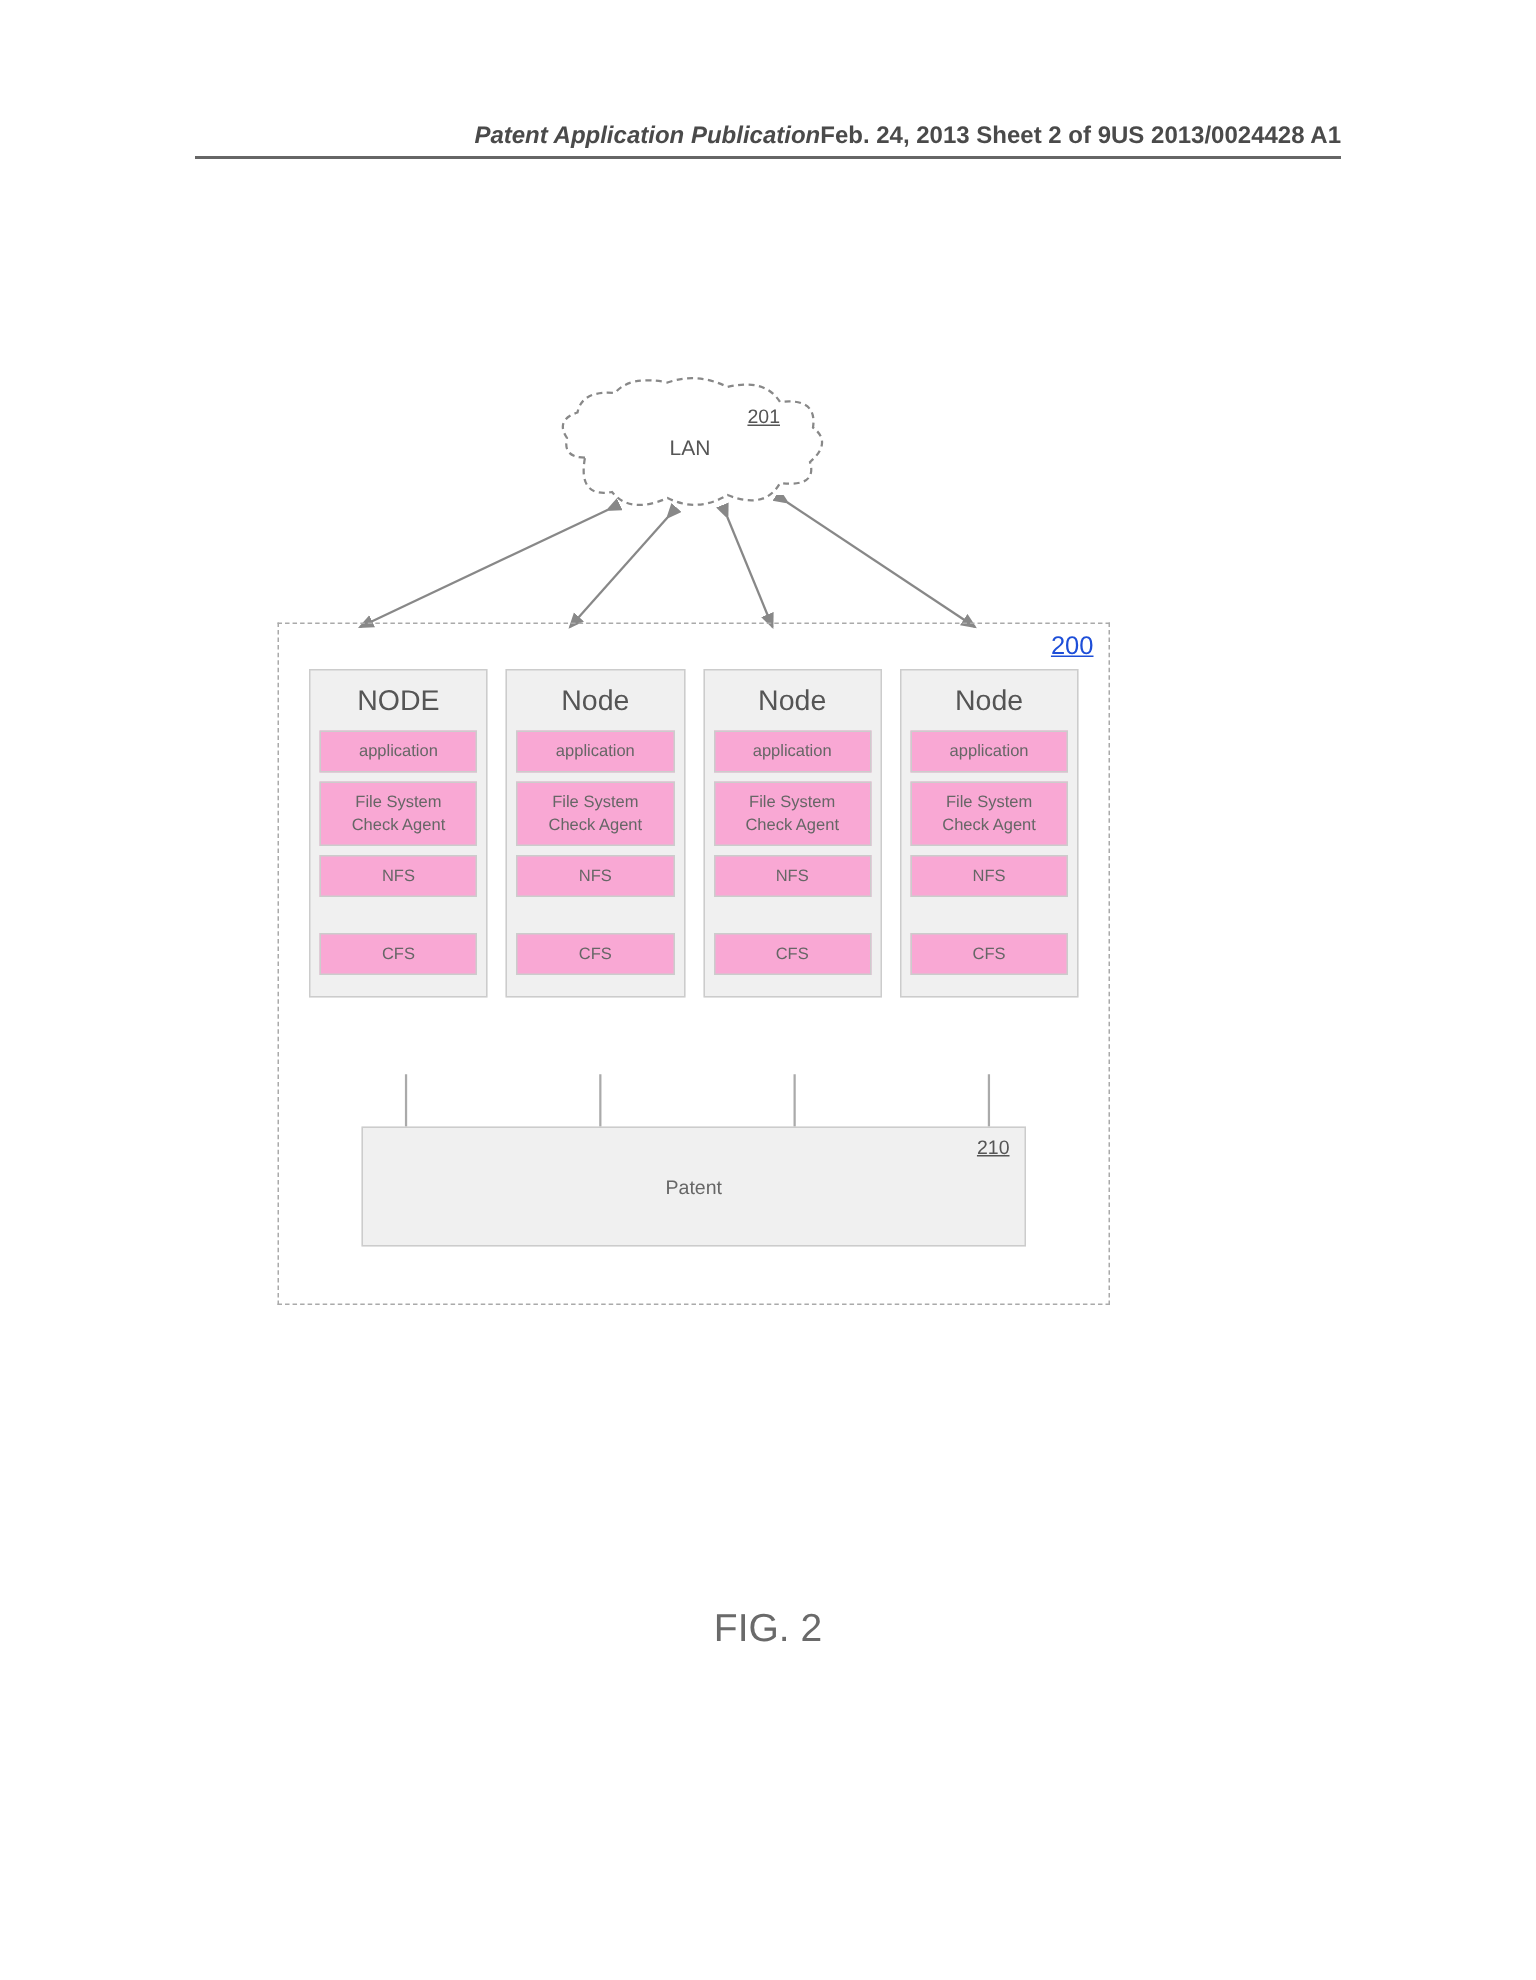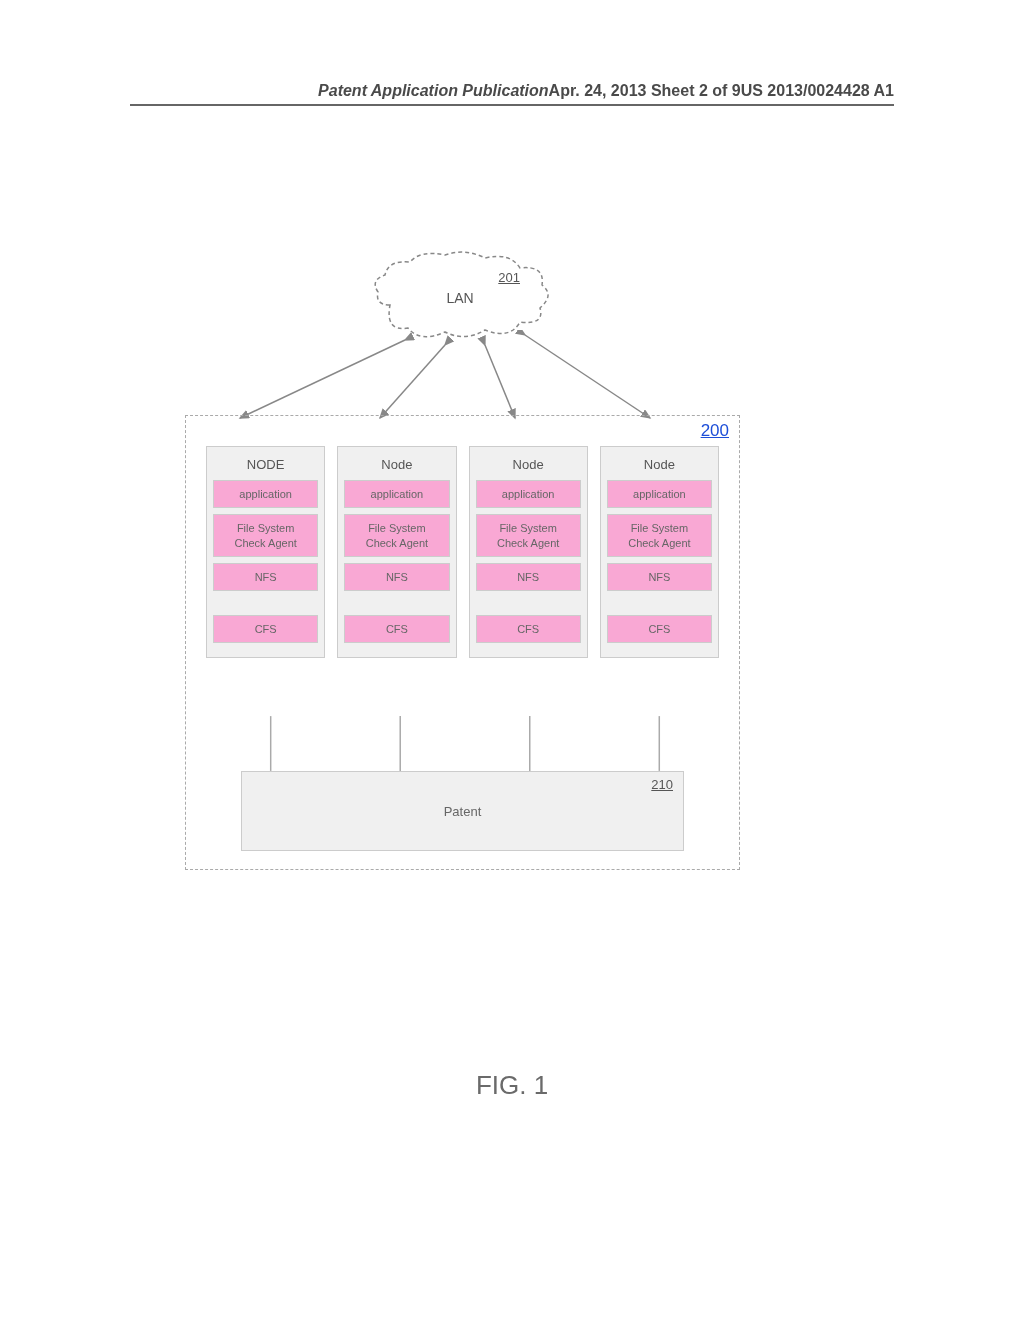--- a/index.html
+++ b/index.html
@@ -92,21 +92,21 @@
     .node {
       flex: 1;
       background: #f0f0f0;
       border: 1px solid #ccc;
       padding: 8px 6px;
       display: flex;
       flex-direction: column;
       align-items: center;
     }
     .node-title {
-      font-size: 13px;
+      font-size: 19px;
       color: #555;
       margin-bottom: 8px;
       margin-top: 2px;
     }
     .node-box {
       width: 100%;
       background: #f9a8d4;
       border: 1px solid #ccc;
       text-align: center;
       font-size: 11px;
@@ -118,21 +118,21 @@
     .node-gap { height: 18px; }
     .connectors-svg {
       position: absolute;
       top: 300px;
       left: 0;
       width: 100%;
       height: 60px;
     }
     .storage {
       position: absolute;
-      top: 355px;
+      top: 335px;
       left: 55px;
       right: 55px;
       height: 80px;
       background: #f0f0f0;
       border: 1px solid #ccc;
       display: flex;
       align-items: center;
       justify-content: center;
       font-size: 13px;
       color: #666;
@@ -153,21 +153,21 @@
       text-align: center;
       font-size: 26px;
       color: #6a6a6a;
     }
   </style>
 </head>
 <body>
 
 <div class="header">
   <span class="header-left">Patent Application Publication</span>
-  <span class="header-mid">Apr. 24, 2013  Sheet 2 of 9</span>
+  <span class="header-mid">Feb. 24, 2013  Sheet 2 of 9</span>
   <span class="header-right">US 2013/0024428 A1</span>
 </div>
 <div class="header-line"></div>
 
 <div class="cloud">
   <svg viewBox="0 0 180 95">
     <path d="M 20 55 Q 5 55 8 42 Q 0 30 15 25 Q 18 10 40 12 Q 50 0 75 5 Q 95 -2 115 8 Q 140 2 150 18 Q 175 15 172 35 Q 185 45 170 58 Q 175 75 150 72 Q 140 90 115 80 Q 95 92 75 82 Q 50 93 38 78 Q 15 82 20 55 Z" fill="none" stroke="#888" stroke-width="1.5" stroke-dasharray="4 3"></path>
   </svg>
   <div class="cloud-ref">201</div>
   <div class="cloud-text">LAN</div>
@@ -229,13 +229,13 @@
     <line x1="345" y1="0" x2="345" y2="55" stroke="#aaa" stroke-width="1.5"></line>
     <line x1="475" y1="0" x2="475" y2="55" stroke="#aaa" stroke-width="1.5"></line>
   </svg>
 
   <div class="storage">
     <div class="storage-ref">210</div>
     <span>Patent</span>
   </div>
 </div>
 
-<div class="figure-label">FIG. 1</div>
+<div class="figure-label">FIG. 2</div>
 
 </body></html>

